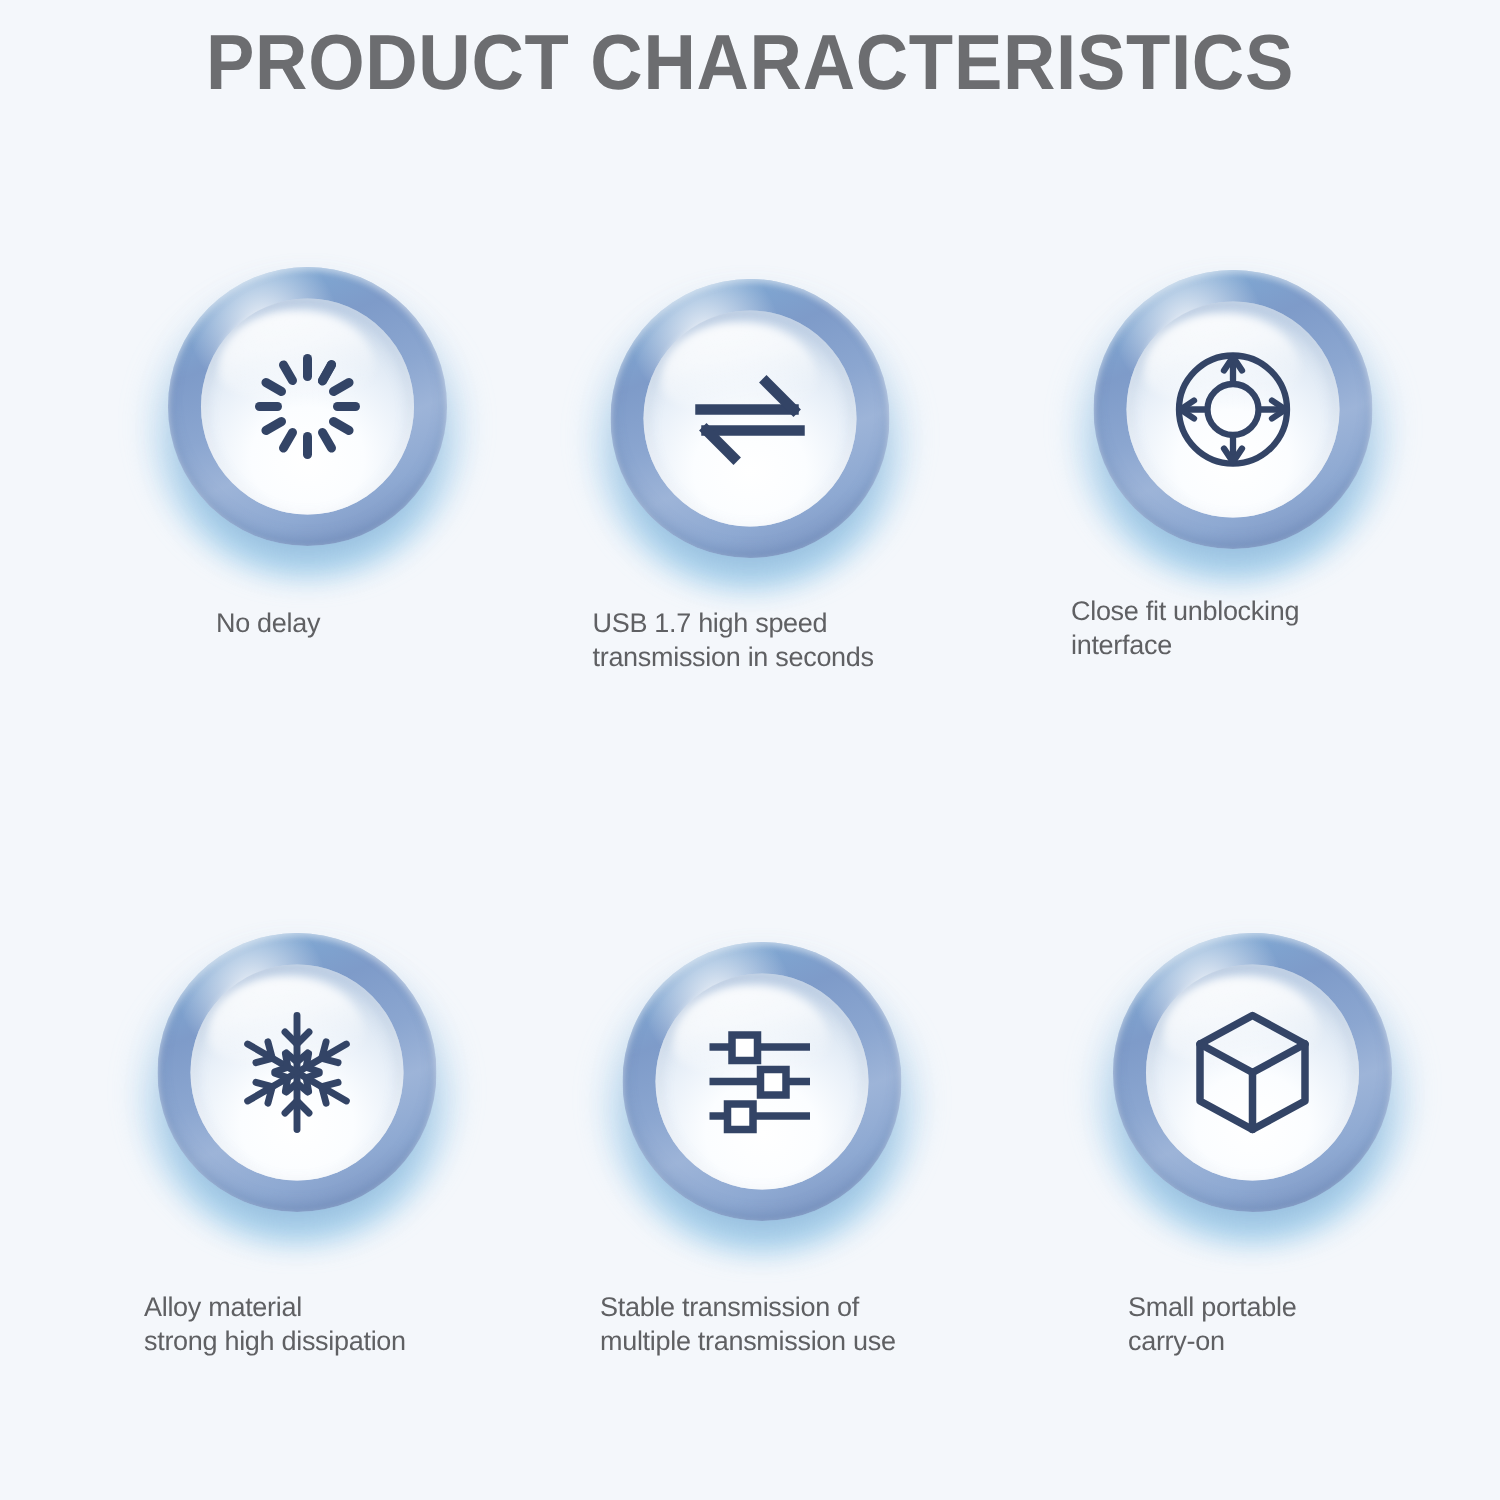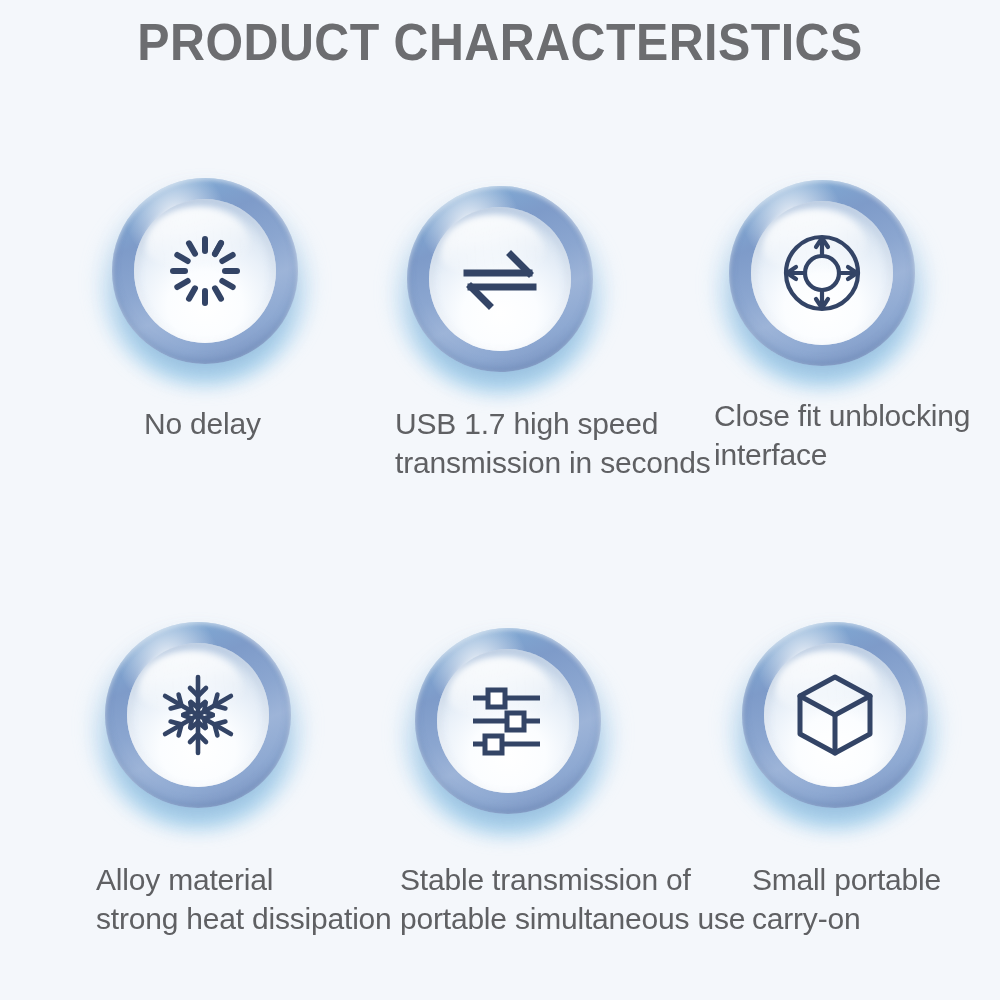--- a/index.html
+++ b/index.html
@@ -153,21 +153,21 @@
   }
   .badge-icon svg {
     display: block;
     overflow: visible;
   }
 
   
   .caption {
     position: absolute;
     font-family: "Liberation Sans", sans-serif;
-    font-size: 30px;
+    font-size: 18px;
     line-height: 1.3;
     color: #5f6063;
     white-space: pre-line;
     letter-spacing: -0.2px;
   }
 </style>
 </head>
 <body>
 
 <div id="page-title">PRODUCT CHARACTERISTICS</div>
@@ -294,21 +294,21 @@
             <g transform="rotate(300 43 43)">
               <line x1="43" y1="43" x2="43" y2="5"></line>
               <polyline points="35,16 43,24 51,16"></polyline>
               <polyline points="36,30 43,36 50,30"></polyline>
             </g>
           </g>
         </svg>
       </div>
     </div>
     <div class="caption" style="left:-9px; top:238px; width:340px;">Alloy material
-strong heat dissipation</div>
+strong high dissipation</div>
   </div>
 
   <div class="feature" style="left:415px; top:628px; width:350px; height:330px;">
     <div class="badge" style="left:0; top:0;">
       <div class="badge-ring"></div>
       <div class="badge-rim"></div>
       <div class="badge-face"></div>
       <div class="badge-gloss"></div>
       <div class="badge-icon">
         <svg width="76" height="66" viewBox="0 0 76 66">
@@ -317,21 +317,21 @@
             <rect x="18" y="2" width="17" height="17" fill="#ffffff"></rect>
             <line x1="3" y1="33" x2="70" y2="33"></line>
             <rect x="37" y="25" width="17" height="17" fill="#ffffff"></rect>
             <line x1="3" y1="56" x2="70" y2="56"></line>
             <rect x="15" y="48" width="17" height="17" fill="#ffffff"></rect>
           </g>
         </svg>
       </div>
     </div>
     <div class="caption" style="left:-15px; top:232px; width:350px;">Stable transmission of
-portable simultaneous use</div>
+multiple transmission use</div>
   </div>
 
   <div class="feature" style="left:742px; top:622px; width:300px; height:330px;">
     <div class="badge" style="left:0; top:0;">
       <div class="badge-ring"></div>
       <div class="badge-rim"></div>
       <div class="badge-face"></div>
       <div class="badge-gloss"></div>
       <div class="badge-icon">
         <svg width="78" height="84" viewBox="0 0 78 84">

